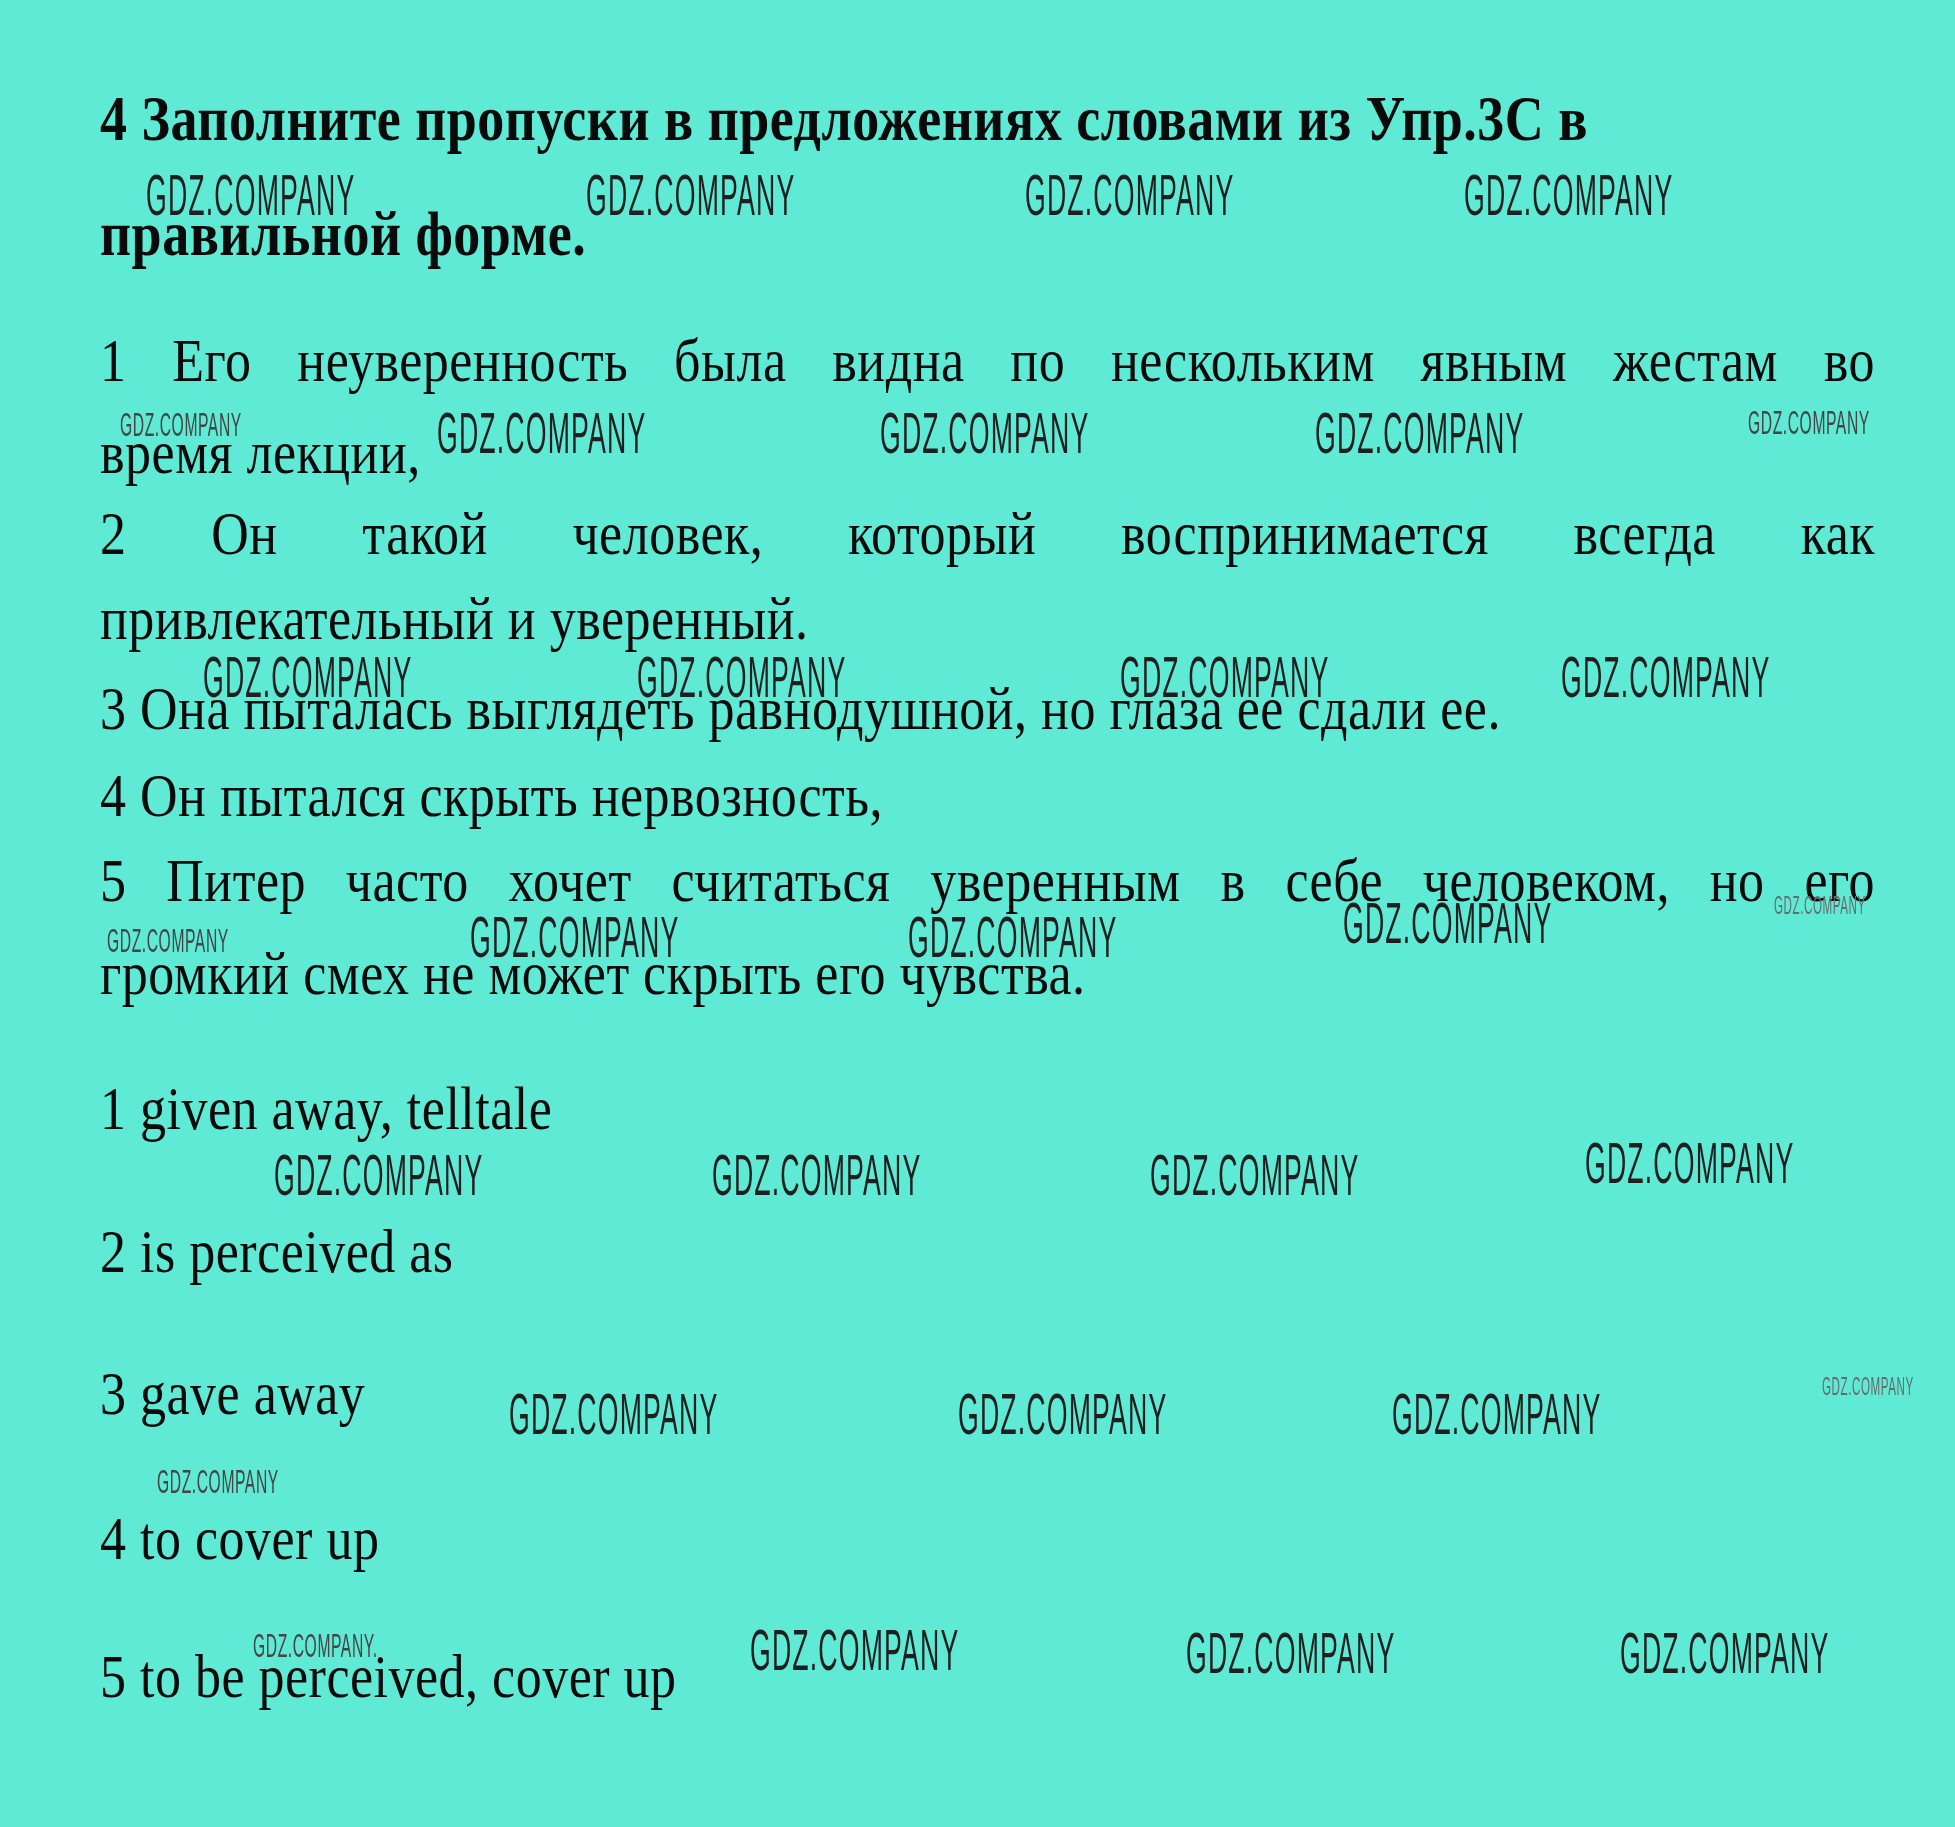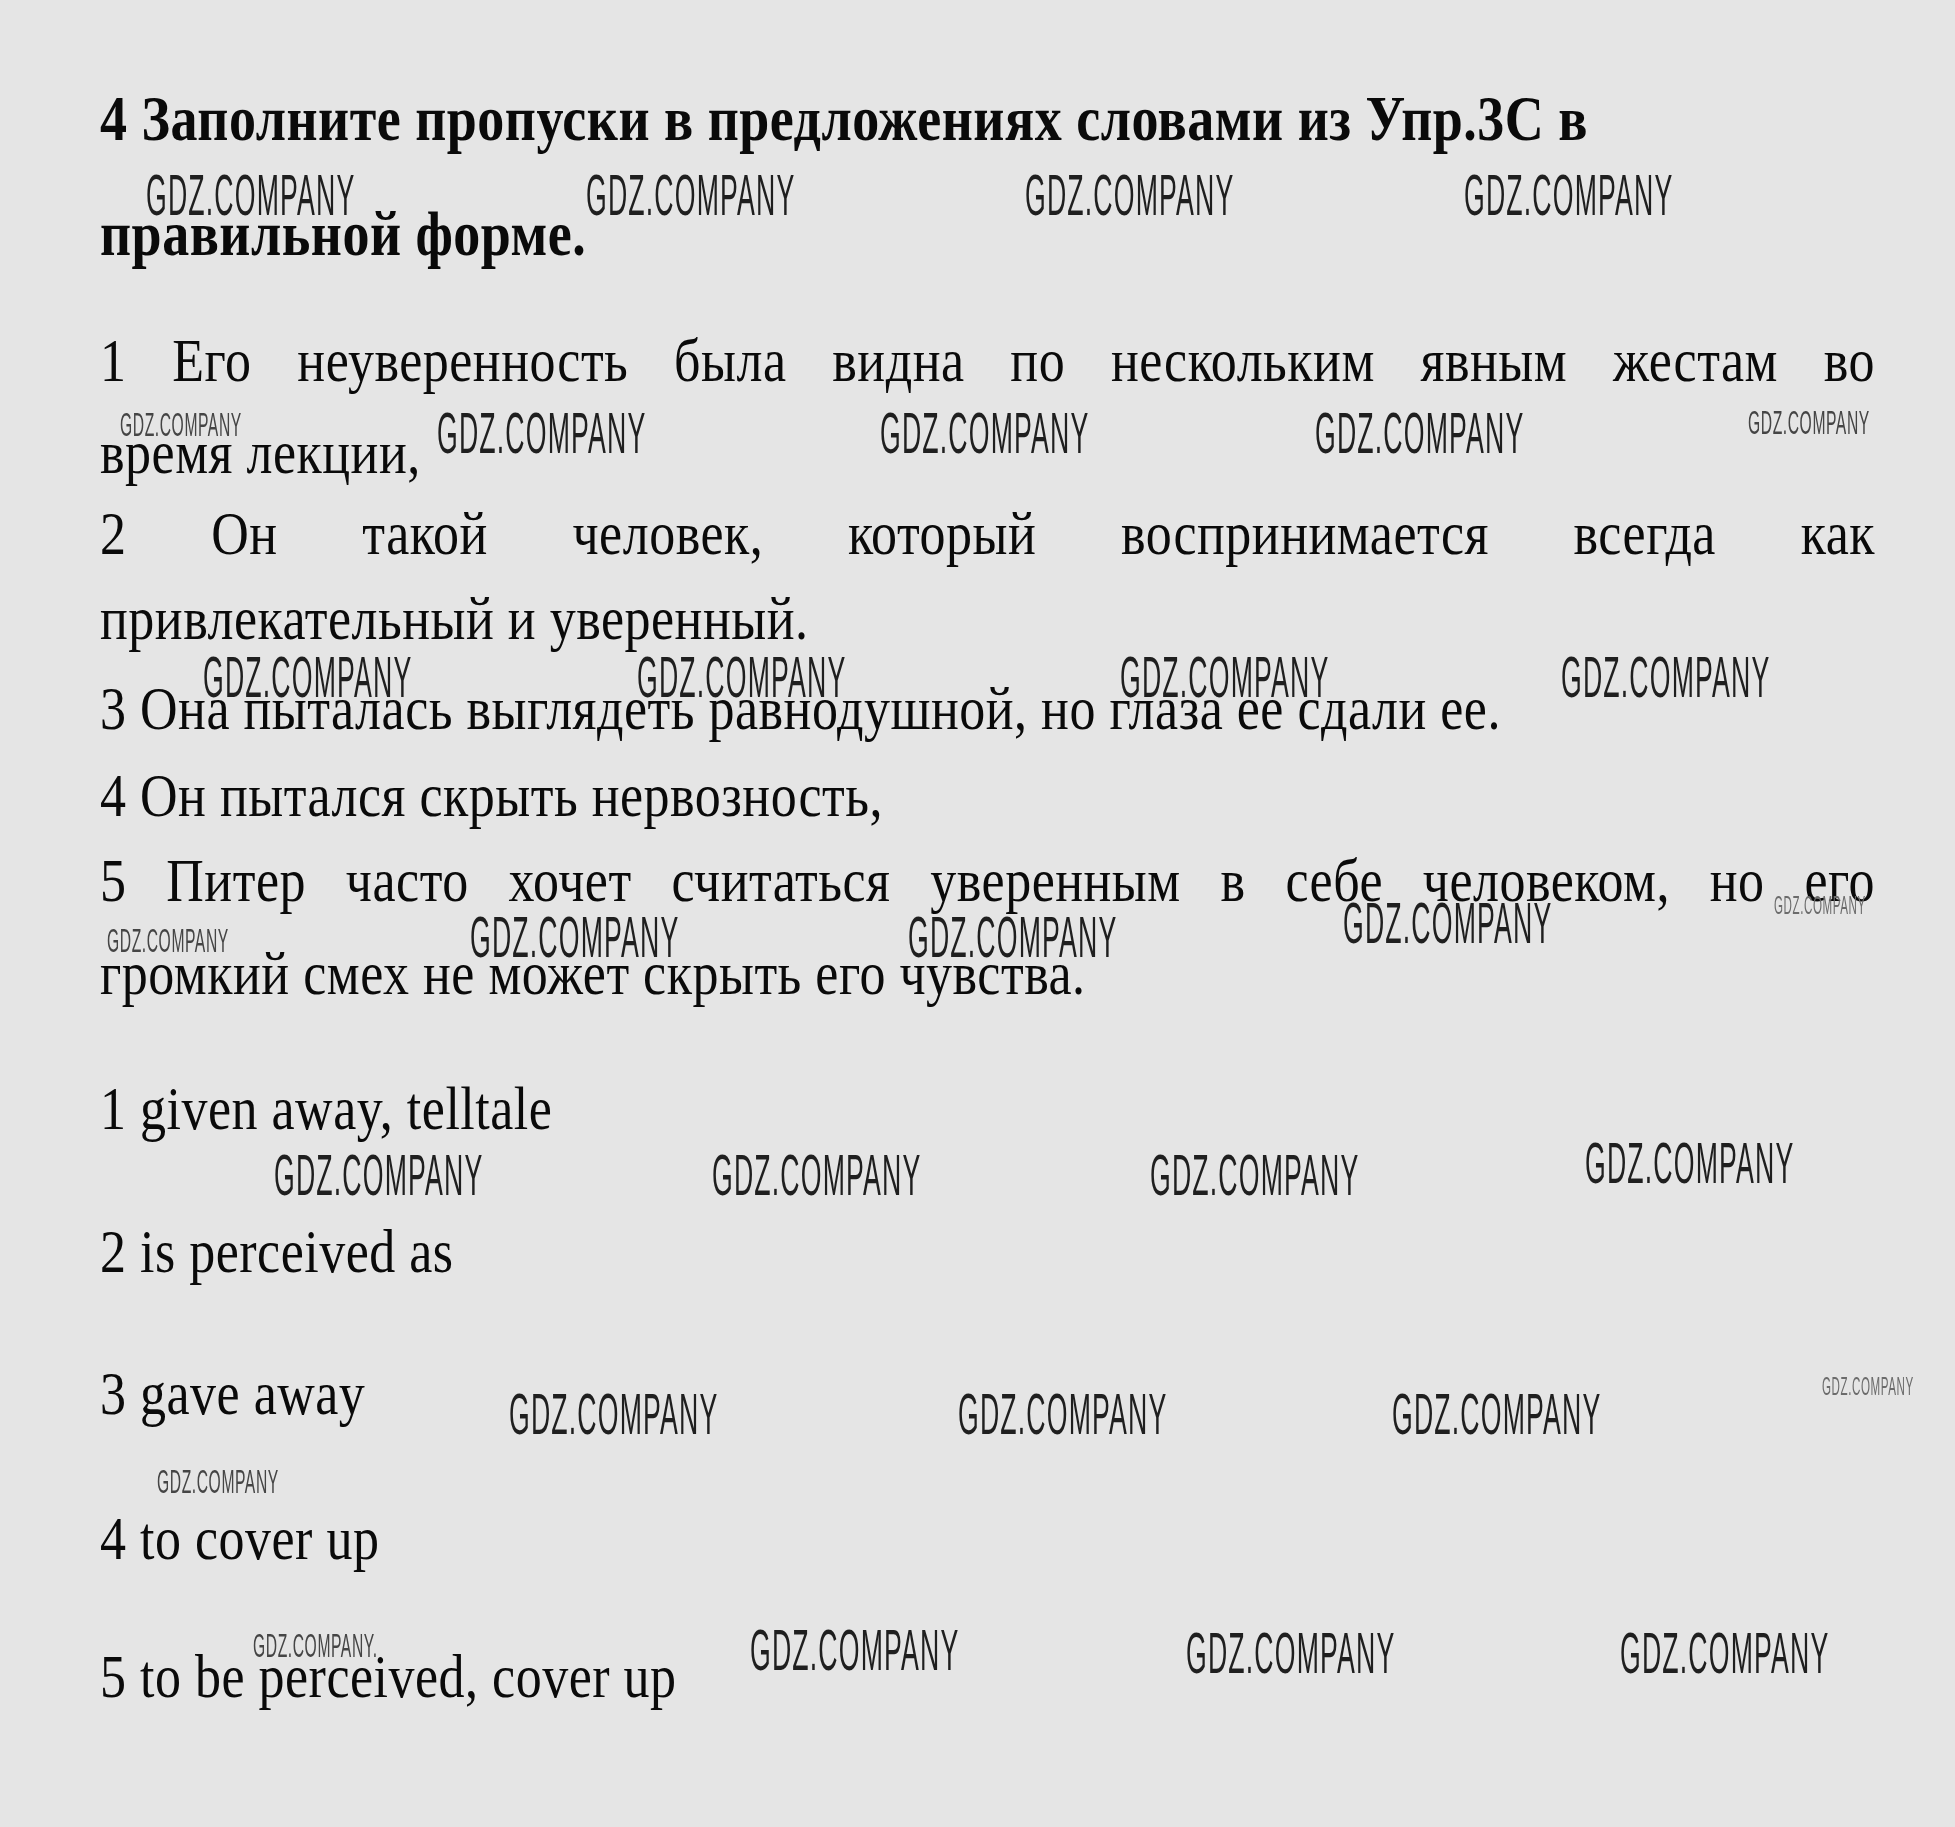--- a/index.html
+++ b/index.html
@@ -5,21 +5,21 @@
 <style>
   html, body {
     margin: 0;
     padding: 0;
     background: #ffffff;
   }
   .page {
     position: relative;
     width: 1955px;
     height: 1827px;
-    background: #e5e5e5;
+    background: #5eead4;
     overflow: hidden;
     font-family: "Liberation Serif", serif;
     color: #0a0a0a;
     text-decoration: underline;
   }
   
   .ln {
     position: absolute;
     left: 100px;
     font-size: 52px;

